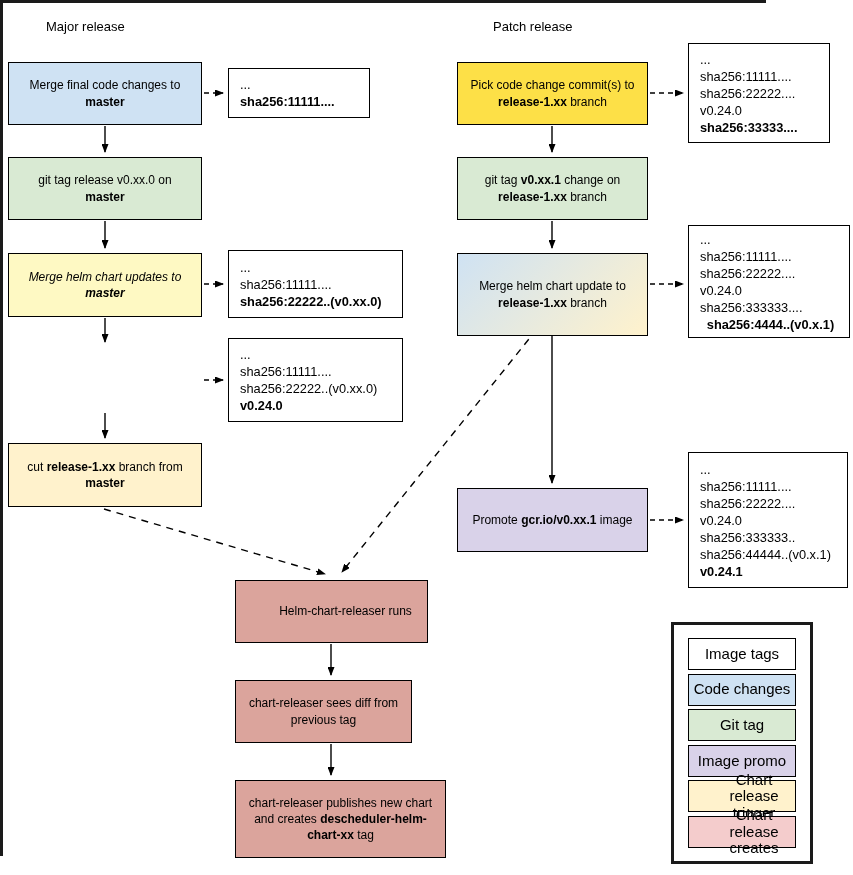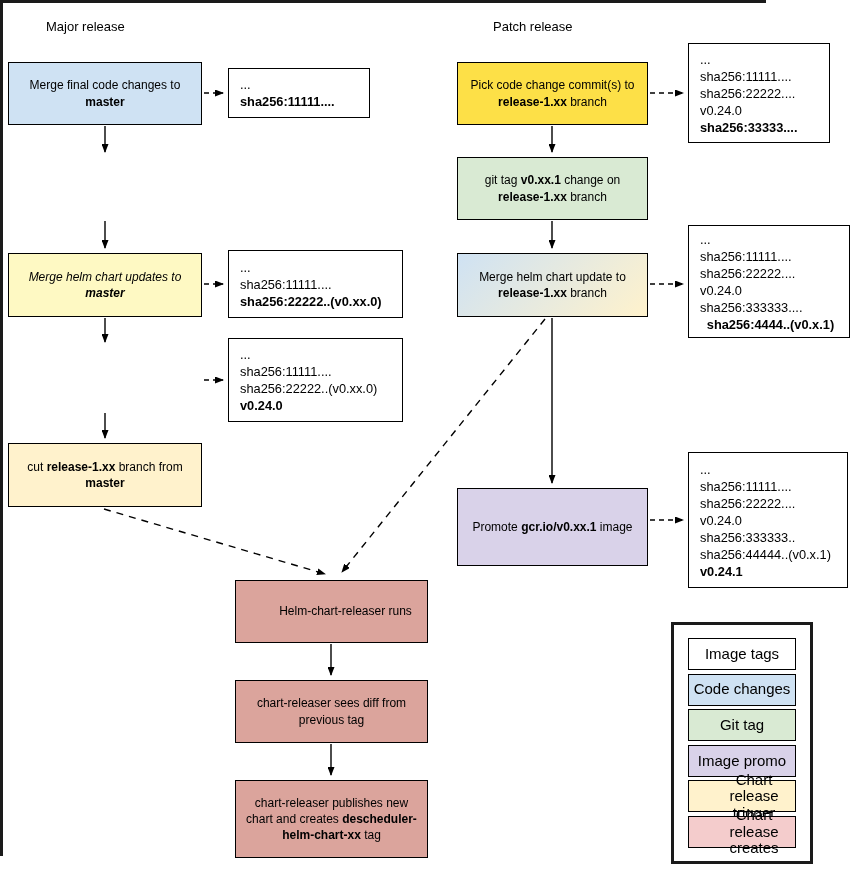--- a/index.html
+++ b/index.html
@@ -20,26 +20,26 @@
   .node b{font-weight:bold;}
   
   #mj1{left:8px;top:62px;width:194px;height:63px;}
   #mj2{left:8px;top:157px;width:194px;height:63px;}
   #mj3{left:8px;top:253px;width:194px;height:64px;}
   #mj4{left:8px;top:347px;width:194px;height:65px;}
   #mj5{left:8px;top:443px;width:194px;height:64px;}
   
   #pt1{left:457px;top:62px;width:191px;height:63px;}
   #pt2{left:457px;top:157px;width:191px;height:63px;}
-  #pt3{left:457px;top:253px;width:191px;height:64px;}
-  #pt4{left:457px;top:488px;width:191px;height:78px;}
+  #pt3{left:457px;top:253px;width:191px;height:83px;}
+  #pt4{left:457px;top:488px;width:191px;height:64px;}
   
   #ch1{left:235px;top:580px;width:193px;height:63px;padding-left:36px;}
-  #ch2{left:235px;top:680px;width:193px;height:63px;}
-  #ch3{left:235px;top:780px;width:193px;height:78px;overflow-wrap:anywhere;}
+  #ch2{left:235px;top:680px;width:177px;height:63px;}
+  #ch3{left:235px;top:780px;width:211px;height:78px;overflow-wrap:anywhere;}
   
   .tagbox{
     position:absolute;border:1px solid #000;box-sizing:border-box;background:#fff;
     display:flex;flex-direction:column;justify-content:center;
     font-size:12.8px;line-height:17px;padding:4px 8px 4px 11px;white-space:nowrap;
   }
   #tg-m1{left:228px;top:68px;width:142px;height:50px;}
   #tg-m2{left:228px;top:250px;width:175px;height:68px;}
   #tg-m3{left:228px;top:338px;width:175px;height:84px;}
   #tg-p1{left:688px;top:43px;width:142px;height:100px;}
@@ -93,20 +93,23 @@
     <line x1="650" y1="93" x2="683" y2="93" stroke="#000" stroke-width="1.4" stroke-dasharray="5,4" marker-end="url(#ah)"></line>
     <line x1="650" y1="284" x2="683" y2="284" stroke="#000" stroke-width="1.4" stroke-dasharray="5,4" marker-end="url(#ah)"></line>
     <line x1="650" y1="520" x2="683" y2="520" stroke="#000" stroke-width="1.4" stroke-dasharray="5,4" marker-end="url(#ah)"></line>
 
     <line x1="104" y1="509" x2="325" y2="574" stroke="#000" stroke-width="1.4" stroke-dasharray="7,6" marker-end="url(#ah)"></line>
     <line x1="545" y1="319" x2="342" y2="572" stroke="#000" stroke-width="1.4" stroke-dasharray="7,6" marker-end="url(#ah)"></line>
   </svg>
 
   <div class="node" id="mj1" style="background: rgb(207, 226, 243);">
       <span><span>Merge final code changes to </span><b>master</b></span>
+    </div>
+  <div class="node" id="mj2" style="background: rgb(217, 234, 211);">
+      <span><span>git tag release v0.xx.0 on </span><b>master</b></span>
     </div>
   <div class="node" id="mj3" style="background: #fef9c3; font-style: italic;">
       <span><span>Merge helm chart updates to </span><b>master</b></span>
     </div>
   <div class="node" id="mj5" style="background: rgb(255, 242, 204);">
       <span><span>cut </span><b>release-1.xx</b><span> branch from </span><b>master</b></span>
     </div>
 
   <div class="node" id="pt1" style="background: #fde047;">
       <span><span>Pick code change commit(s) to </span><b>release-1.xx</b><span> branch</span></span>

